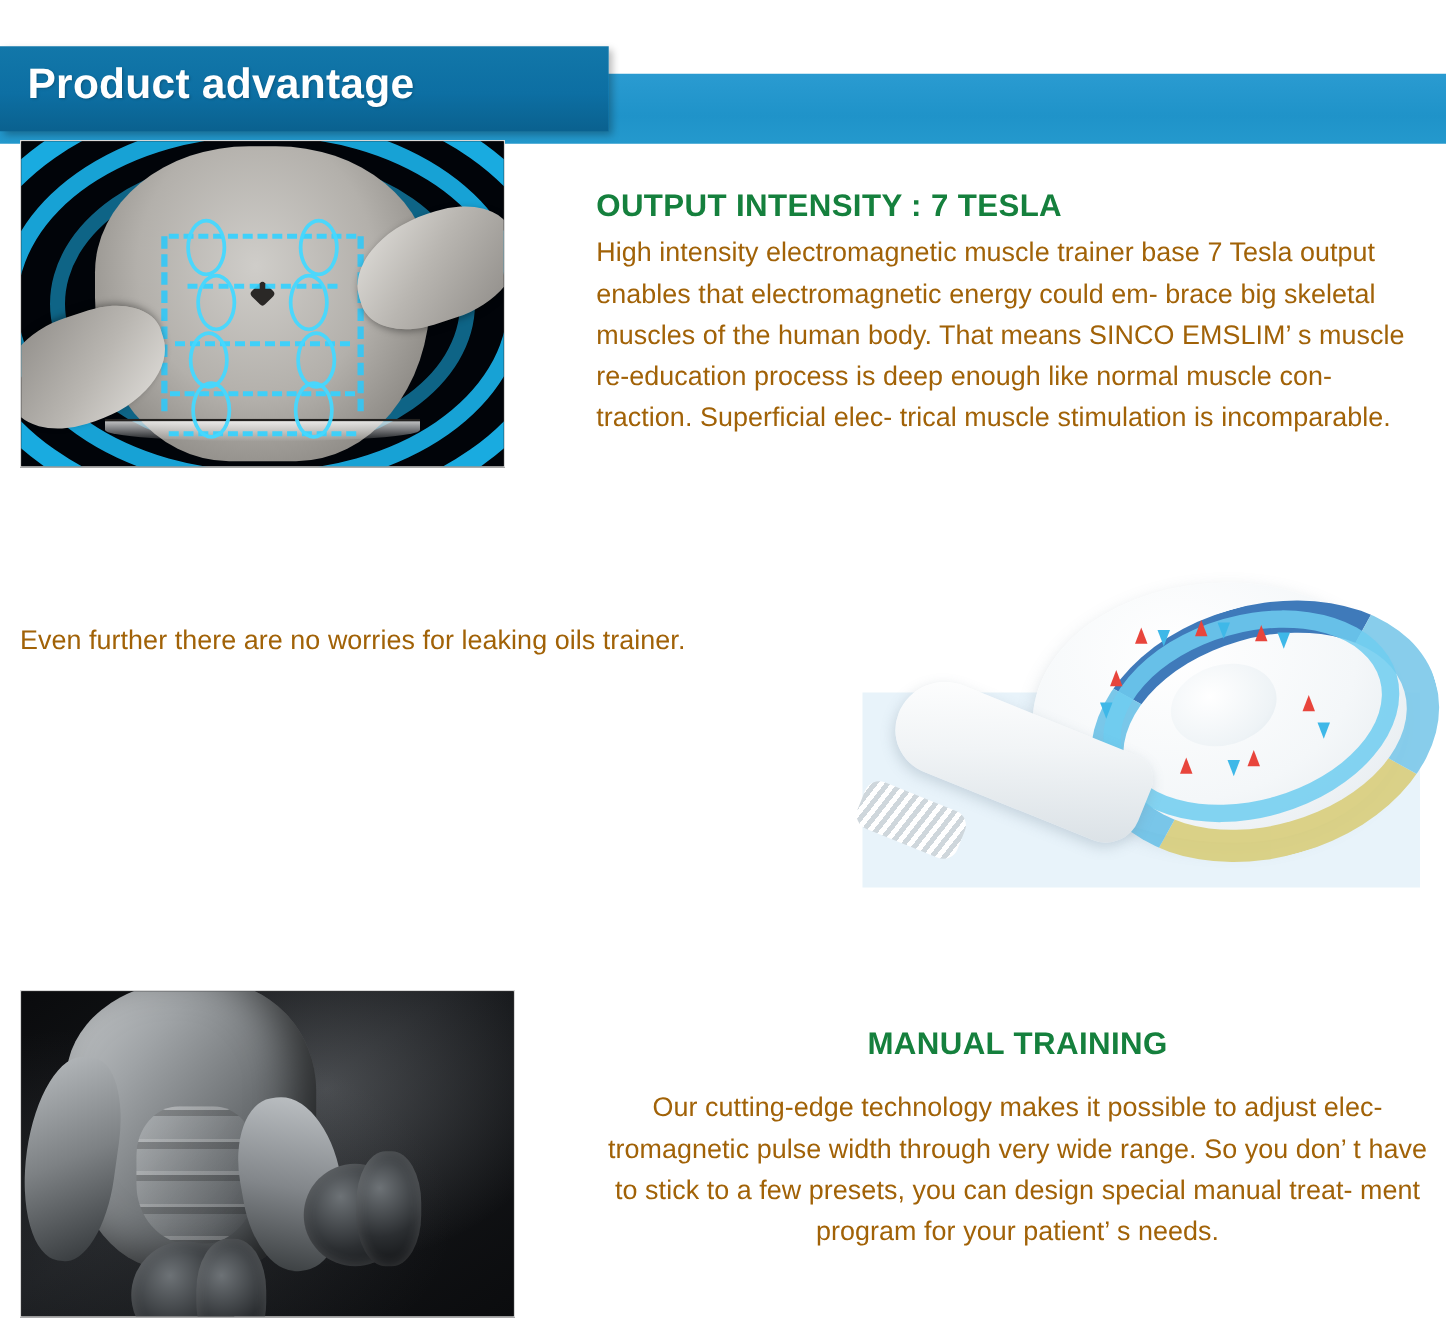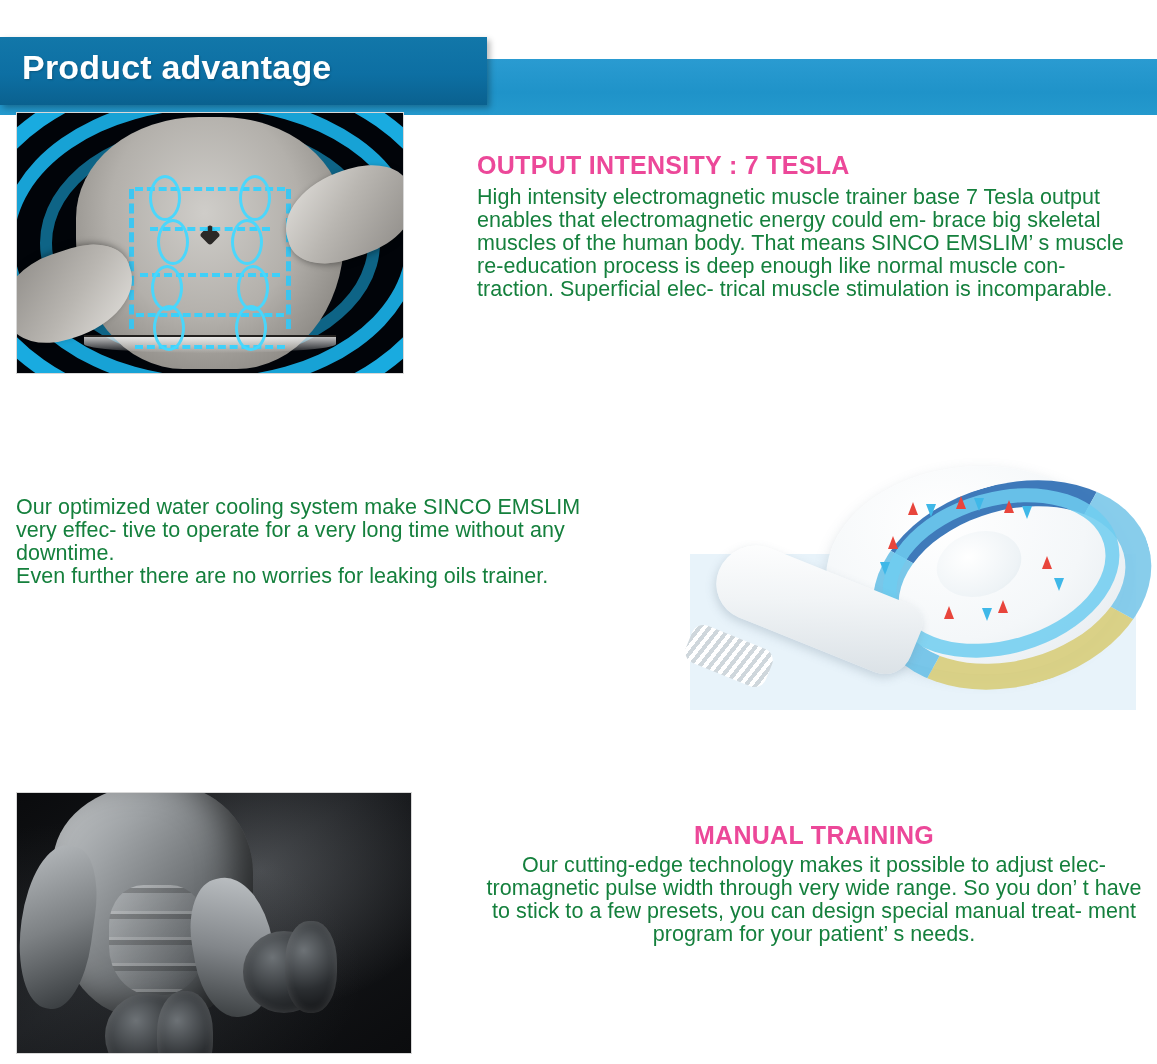--- a/index.html
+++ b/index.html
@@ -48,31 +48,31 @@
     font-size: 34px;
     font-weight: bold;
     color: #ffffff;
     letter-spacing: 0.2px;
     white-space: nowrap;
     text-shadow: 1px 1px 2px rgba(0,0,0,0.22);
   }
 
   
   .section-heading {
-    color: #ec4899;
+    color: #15803d;
     font-size: 25px;
     font-weight: bold;
     letter-spacing: 0.3px;
     line-height: 1.1;
     white-space: nowrap;
   }
   .section-body {
-    color: #15803d;
+    color: #a16207;
     font-size: 21.5px;
-    line-height: 23px;
+    line-height: 33px;
     letter-spacing: 0.05px;
   }
   .section-body p { margin: 0; }
 
   
   .block1-figure {
     position: absolute;
     left: 16px; top: 112px;
     width: 388px; height: 262px;
     background: #000000;
@@ -304,21 +304,21 @@
   .db1b { left: 268px; top: 128px; width: 52px; height: 92px; border-radius: 45%; }
   .db2 { left: 88px; top: 200px; width: 86px; height: 86px; }
   .db2b { left: 140px; top: 198px; width: 56px; height: 92px; border-radius: 45%; }
 
   .block3-text {
     position: absolute;
     left: 484px; top: 822px;
     width: 660px;
     text-align: center;
   }
-  .block3-text .section-body { margin-top: 4px; }
+  .block3-text .section-body { margin-top: 20px; }
 </style>
 </head>
 <body>
 
 <div class="header">
   <div class="header-bar"></div>
   <div class="header-tab"></div>
   <div class="header-title">Product advantage</div>
 </div>
 
@@ -349,21 +349,20 @@
   </div>
 </div>
 
 <div class="block1-text">
   <div class="section-heading">OUTPUT INTENSITY : 7 TESLA</div>
   <div class="section-body">High intensity electromagnetic muscle trainer base 7 Tesla output enables that electromagnetic energy could em- brace big skeletal muscles of the human body. That means SINCO EMSLIM’ s muscle re-education process is deep enough like normal muscle con- traction. Superficial elec- trical muscle stimulation is incomparable.</div>
 </div>
 
 <div class="block2-text">
   <div class="section-body">
-    <p>Our optimized water cooling system make SINCO EMSLIM very effec- tive to operate for a very long time without any downtime.</p>
     <p>Even further there are no worries for leaking oils trainer.</p>
   </div>
 </div>
 
 <div class="block2-figure">
   <div class="applicator">
     <div class="coil-body"></div>
     <div class="coil-ring"></div>
     <div class="coil-water"></div>
     <div class="coil-hole"></div>

